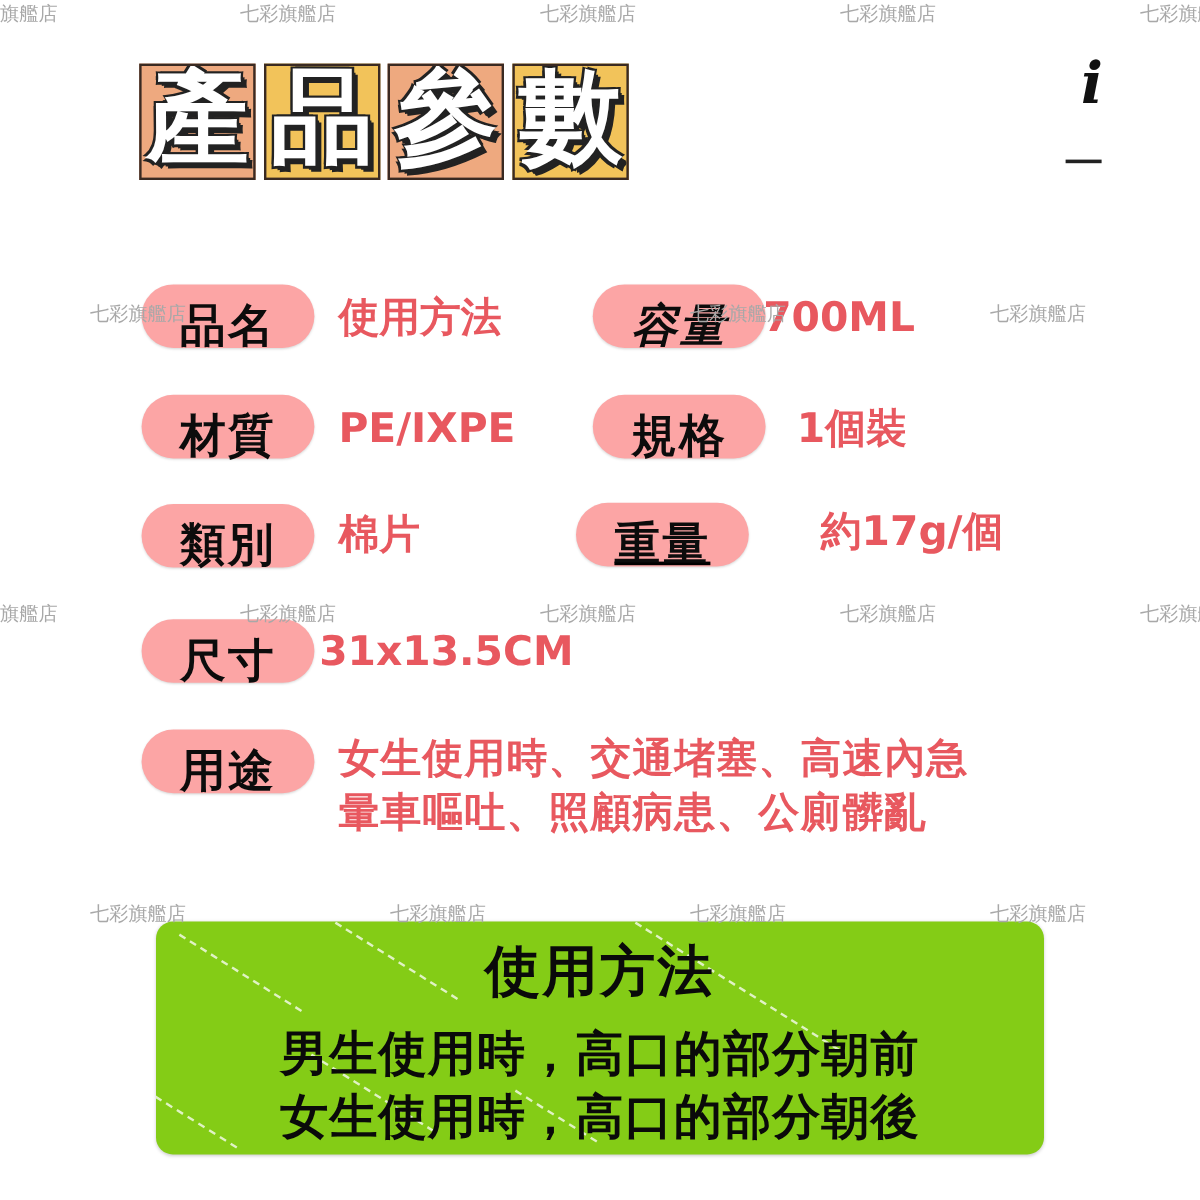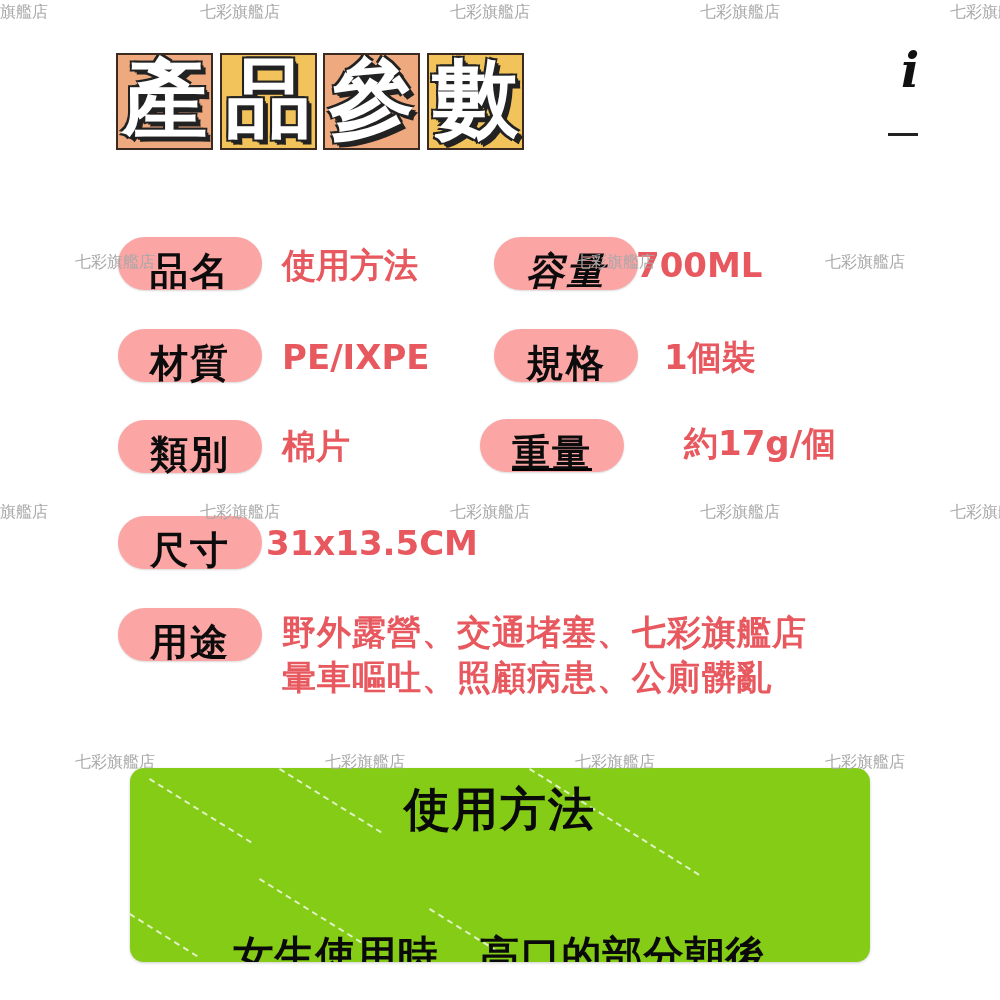--- a/index.html
+++ b/index.html
@@ -135,32 +135,33 @@
 <div class="val" style="left:664px;top:426px;margin-left:20px;">約17g/個</div>
 
 <div class="pill" style="left:118px;top:516px;">
   <span>尺寸</span>
 </div>
 <div class="val" style="left:266px;top:526px;">31x13.5CM</div>
 
 <div class="pill" style="left:118px;top:608px;">
   <span>用途</span>
 </div>
-<div class="val multi" style="left:282px;top:608px;">野外露營、交通堵塞、七彩旗艦店</div>
+<div class="val multi" style="left:282px;top:608px;">女生使用時、交通堵塞、高速內急</div>
 <div class="val multi" style="left:282px;top:653px;">暈車嘔吐、照顧病患、公廁髒亂</div>
 
 <div class="usage-box">
   <div class="dash-line" style="left:20px;top:10px;width:120px;transform:rotate(32deg);"></div>
   <div class="dash-line" style="left:150px;top:0px;width:120px;transform:rotate(32deg);"></div>
   <div class="dash-line" style="left:400px;top:0px;width:200px;transform:rotate(32deg);"></div>
   <div class="dash-line" style="left:0px;top:145px;width:80px;transform:rotate(32deg);"></div>
   <div class="dash-line" style="left:130px;top:110px;width:120px;transform:rotate(32deg);"></div>
   <div class="dash-line" style="left:300px;top:140px;width:80px;transform:rotate(32deg);"></div>
   <div class="usage-title">使用方法</div>
-  <div class="usage-line" style="top:143px;margin-top:24px;">女生使用時，高口的部分朝後</div>
+  <div class="usage-line" style="top:91px;">男生使用時，高口的部分朝前</div>
+  <div class="usage-line" style="top:143px;">女生使用時，高口的部分朝後</div>
 </div>
 
 <div id="wm-layer">
     <div class="wm" style="left: -32px; top: 2px;">七彩旗艦店</div>
     <div class="wm" style="left: 200px; top: 2px;">七彩旗艦店</div>
     <div class="wm" style="left: 450px; top: 2px;">七彩旗艦店</div>
     <div class="wm" style="left: 700px; top: 2px;">七彩旗艦店</div>
     <div class="wm" style="left: 950px; top: 2px;">七彩旗艦店</div>
     <div class="wm" style="left: 75px; top: 252px;">七彩旗艦店</div>
     <div class="wm" style="left: 575px; top: 252px;">七彩旗艦店</div>

